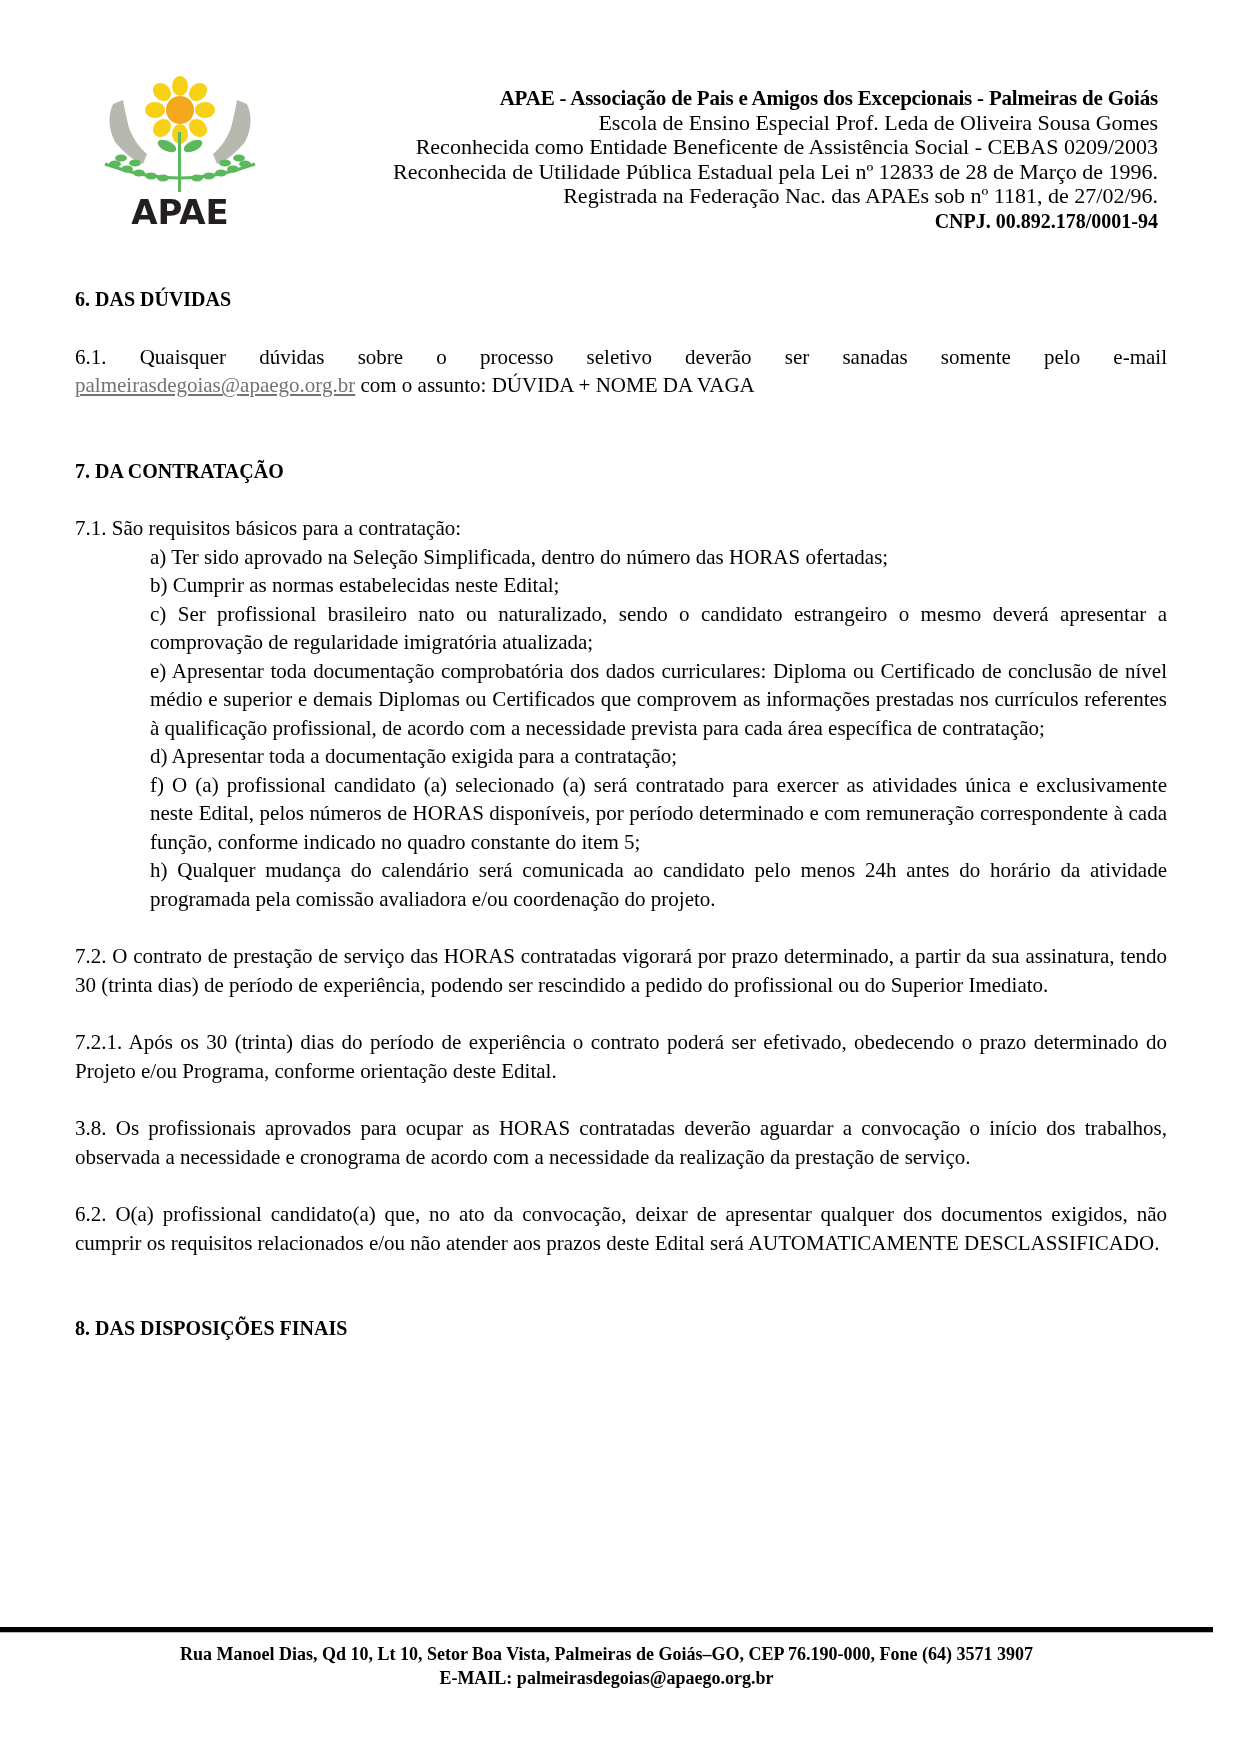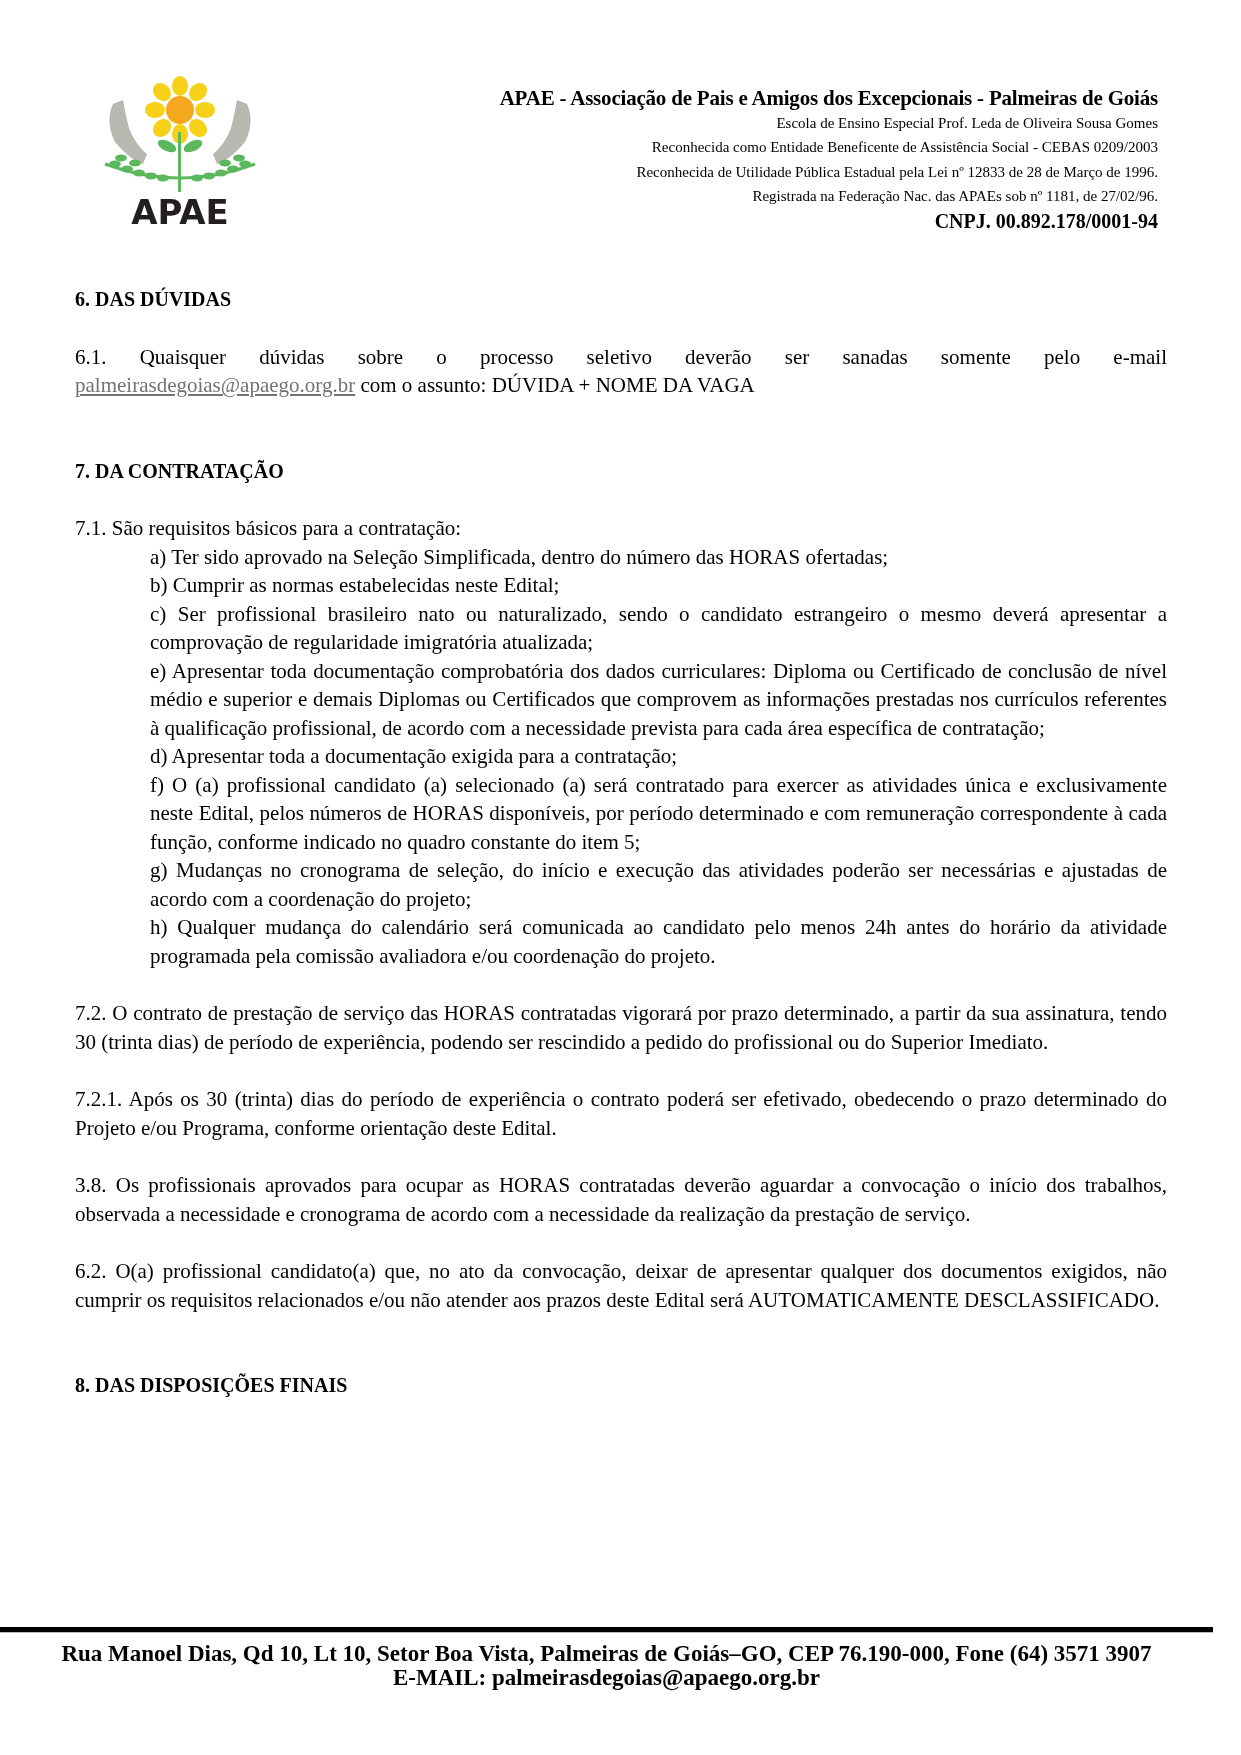--- a/index.html
+++ b/index.html
@@ -6,39 +6,39 @@
     body {
       width: 1241px; height: 1755px; position: relative; overflow: hidden;
       font-family: "Liberation Serif", serif; color: #000;
     }
     .logo { position: absolute; left: 95px; top: 72px; width: 170px; height: 160px; }
     .header-text {
       position: absolute; right: 83px; top: 86px; text-align: right;
       font-family: "Liberation Serif", serif; line-height: 24.5px;
     }
     .header-title { font-weight: bold; font-size: 21px; letter-spacing: -0.2px; }
-    .header-line { font-size: 15px; }
+    .header-line { font-size: 22px; }
     .header-cnpj { font-weight: bold; font-size: 20px; }
     .content {
       position: absolute; left: 75px; top: 285px; width: 1092px;
       font-size: 21px; line-height: 28.5px;
     }
     .h { font-weight: bold; font-size: 20px; margin: 0; }
     p { margin: 0; text-align: justify; }
     .indent { padding-left: 75px; }
     .gap-lg { height: 57px; }
     .gap-md { height: 29px; }
     a.link { color: #737373; text-decoration: underline; }
     .footer-rule {
       position: absolute; left: 0; top: 1627px; width: 1213px; height: 5px; background: #000;
       border-bottom: 1px solid #bbb;
     }
     .footer {
       position: absolute; left: 0; top: 1642px; width: 1213px; text-align: center;
-      font-weight: bold; font-size: 23px; line-height: 24px;
+      font-weight: bold; font-size: 18px; line-height: 24px;
     }
   </style>
 </head>
 <body>
 
 <div class="logo">
   <svg width="170" height="160" viewBox="0 0 170 160">
 
     <path d="M18 32 Q10 50 20 70 Q35 88 48 92 L52 82 Q40 72 34 56 Q30 40 28 28 Z" fill="#b8b8b0"></path>
     <path d="M152 32 Q160 50 150 70 Q135 88 122 92 L118 82 Q130 72 136 56 Q140 40 142 28 Z" fill="#b8b8b0"></path>
@@ -97,21 +97,20 @@
 
   <h2 class="h">7. DA CONTRATAÇÃO</h2>
   <div class="gap-md"></div>
   <p>7.1. São requisitos básicos para a contratação:</p>
   <p class="indent">a) Ter sido aprovado na Seleção Simplificada, dentro do número das HORAS ofertadas;</p>
   <p class="indent">b) Cumprir as normas estabelecidas neste Edital;</p>
   <p class="indent">c) Ser profissional brasileiro nato ou naturalizado, sendo o candidato estrangeiro o mesmo deverá apresentar a comprovação de regularidade imigratória atualizada;</p>
   <p class="indent">e) Apresentar toda documentação comprobatória dos dados curriculares: Diploma ou Certificado de conclusão de nível médio e superior e demais Diplomas ou Certificados que comprovem as informações prestadas nos currículos referentes à qualificação profissional, de acordo com a necessidade prevista para cada área específica de contratação;</p>
   <p class="indent">d) Apresentar toda a documentação exigida para a contratação;</p>
   <p class="indent">f) O (a) profissional candidato (a) selecionado (a) será contratado para exercer as atividades única e exclusivamente neste Edital, pelos números de HORAS disponíveis, por período determinado e com remuneração correspondente à cada função, conforme indicado no quadro constante do item 5;</p>
-  <p class="indent">g) Mudanças no cronograma de seleção, do início e execução das atividades poderão ser necessárias e ajustadas de acordo com a coordenação do projeto;</p>
   <p class="indent">h) Qualquer mudança do calendário será comunicada ao candidato pelo menos 24h antes do horário da atividade programada pela comissão avaliadora e/ou coordenação do projeto.</p>
   <div class="gap-md"></div>
   <p>7.2. O contrato de prestação de serviço das HORAS contratadas vigorará por prazo determinado, a partir da sua assinatura, tendo 30 (trinta dias) de período de experiência, podendo ser rescindido a pedido do profissional ou do Superior Imediato.</p>
   <div class="gap-md"></div>
   <p>7.2.1. Após os 30 (trinta) dias do período de experiência o contrato poderá ser efetivado, obedecendo o prazo determinado do Projeto e/ou Programa, conforme orientação deste Edital.</p>
   <div class="gap-md"></div>
   <p>3.8. Os profissionais aprovados para ocupar as HORAS contratadas deverão aguardar a convocação o início dos trabalhos, observada a necessidade e cronograma de acordo com a necessidade da realização da prestação de serviço.</p>
   <div class="gap-md"></div>
   <p>6.2. O(a) profissional candidato(a) que, no ato da convocação, deixar de apresentar qualquer dos documentos exigidos, não cumprir os requisitos relacionados e/ou não atender aos prazos deste Edital será AUTOMATICAMENTE DESCLASSIFICADO.</p>
   <div class="gap-lg"></div>

